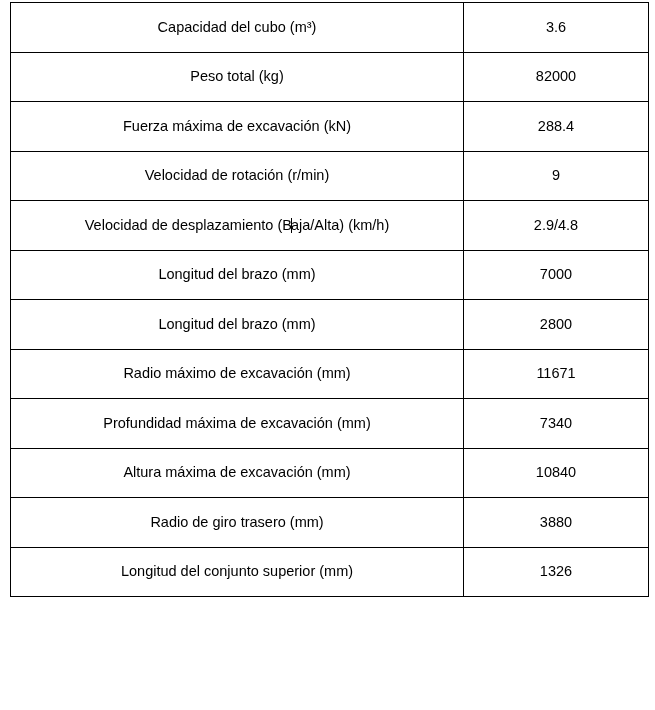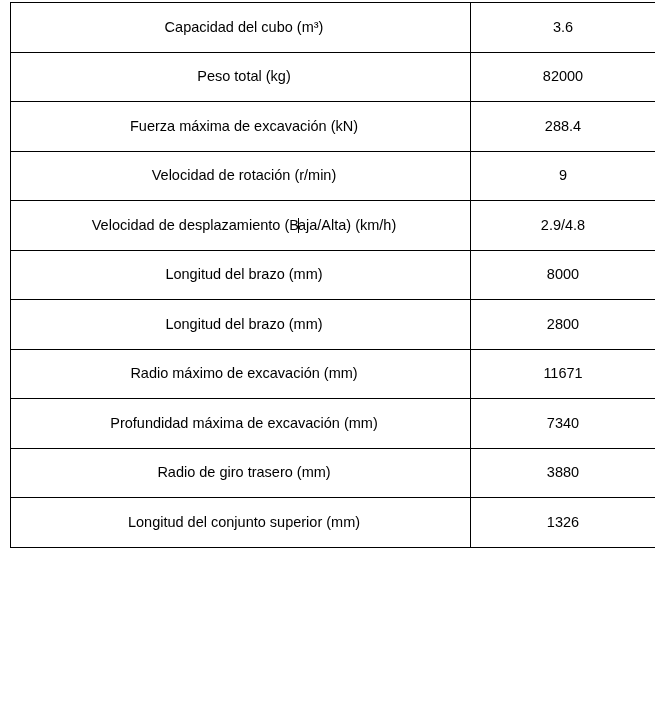--- a/index.html
+++ b/index.html
@@ -33,21 +33,20 @@
     vertical-align: middle;
     font-size: 14.5px;
     line-height: 1.2;
     padding: 0;
     height: 48.5px;
     font-family: "Liberation Sans", sans-serif;
     color: #000000;
   }
   table.spec-table td.label-cell {
     width: 452px;
-    padding-left: 7px;
   }
   table.spec-table td.value-cell {
     width: 184px;
   }
   .caret {
     display: inline-block;
     width: 0;
     border-left: 1px solid #000;
     height: 15px;
     vertical-align: -3px;
@@ -75,35 +74,39 @@
       <tr>
         <td class="label-cell">Velocidad de rotación (r/min)</td>
         <td class="value-cell">9</td>
       </tr>
       <tr>
         <td class="label-cell"><span>Velocidad de desplazamiento (B</span><span class="caret"></span><span>aja/Alta) (km/h)</span></td>
         <td class="value-cell">2.9/4.8</td>
       </tr>
       <tr>
         <td class="label-cell">Longitud del brazo (mm)</td>
-        <td class="value-cell">8000</td>
+        <td class="value-cell">7000</td>
       </tr>
       <tr>
         <td class="label-cell">Longitud del brazo (mm)</td>
         <td class="value-cell">2800</td>
       </tr>
       <tr>
         <td class="label-cell">Radio máximo de excavación (mm)</td>
         <td class="value-cell">11671</td>
       </tr>
       <tr>
         <td class="label-cell">Profundidad máxima de excavación (mm)</td>
         <td class="value-cell">7340</td>
       </tr>
       <tr>
+        <td class="label-cell">Altura máxima de excavación (mm)</td>
+        <td class="value-cell">10840</td>
+      </tr>
+      <tr>
         <td class="label-cell">Radio de giro trasero (mm)</td>
         <td class="value-cell">3880</td>
       </tr>
       <tr>
         <td class="label-cell">Longitud del conjunto superior (mm)</td>
         <td class="value-cell">1326</td>
       </tr>
     </tbody>
   </table>
 </div>

